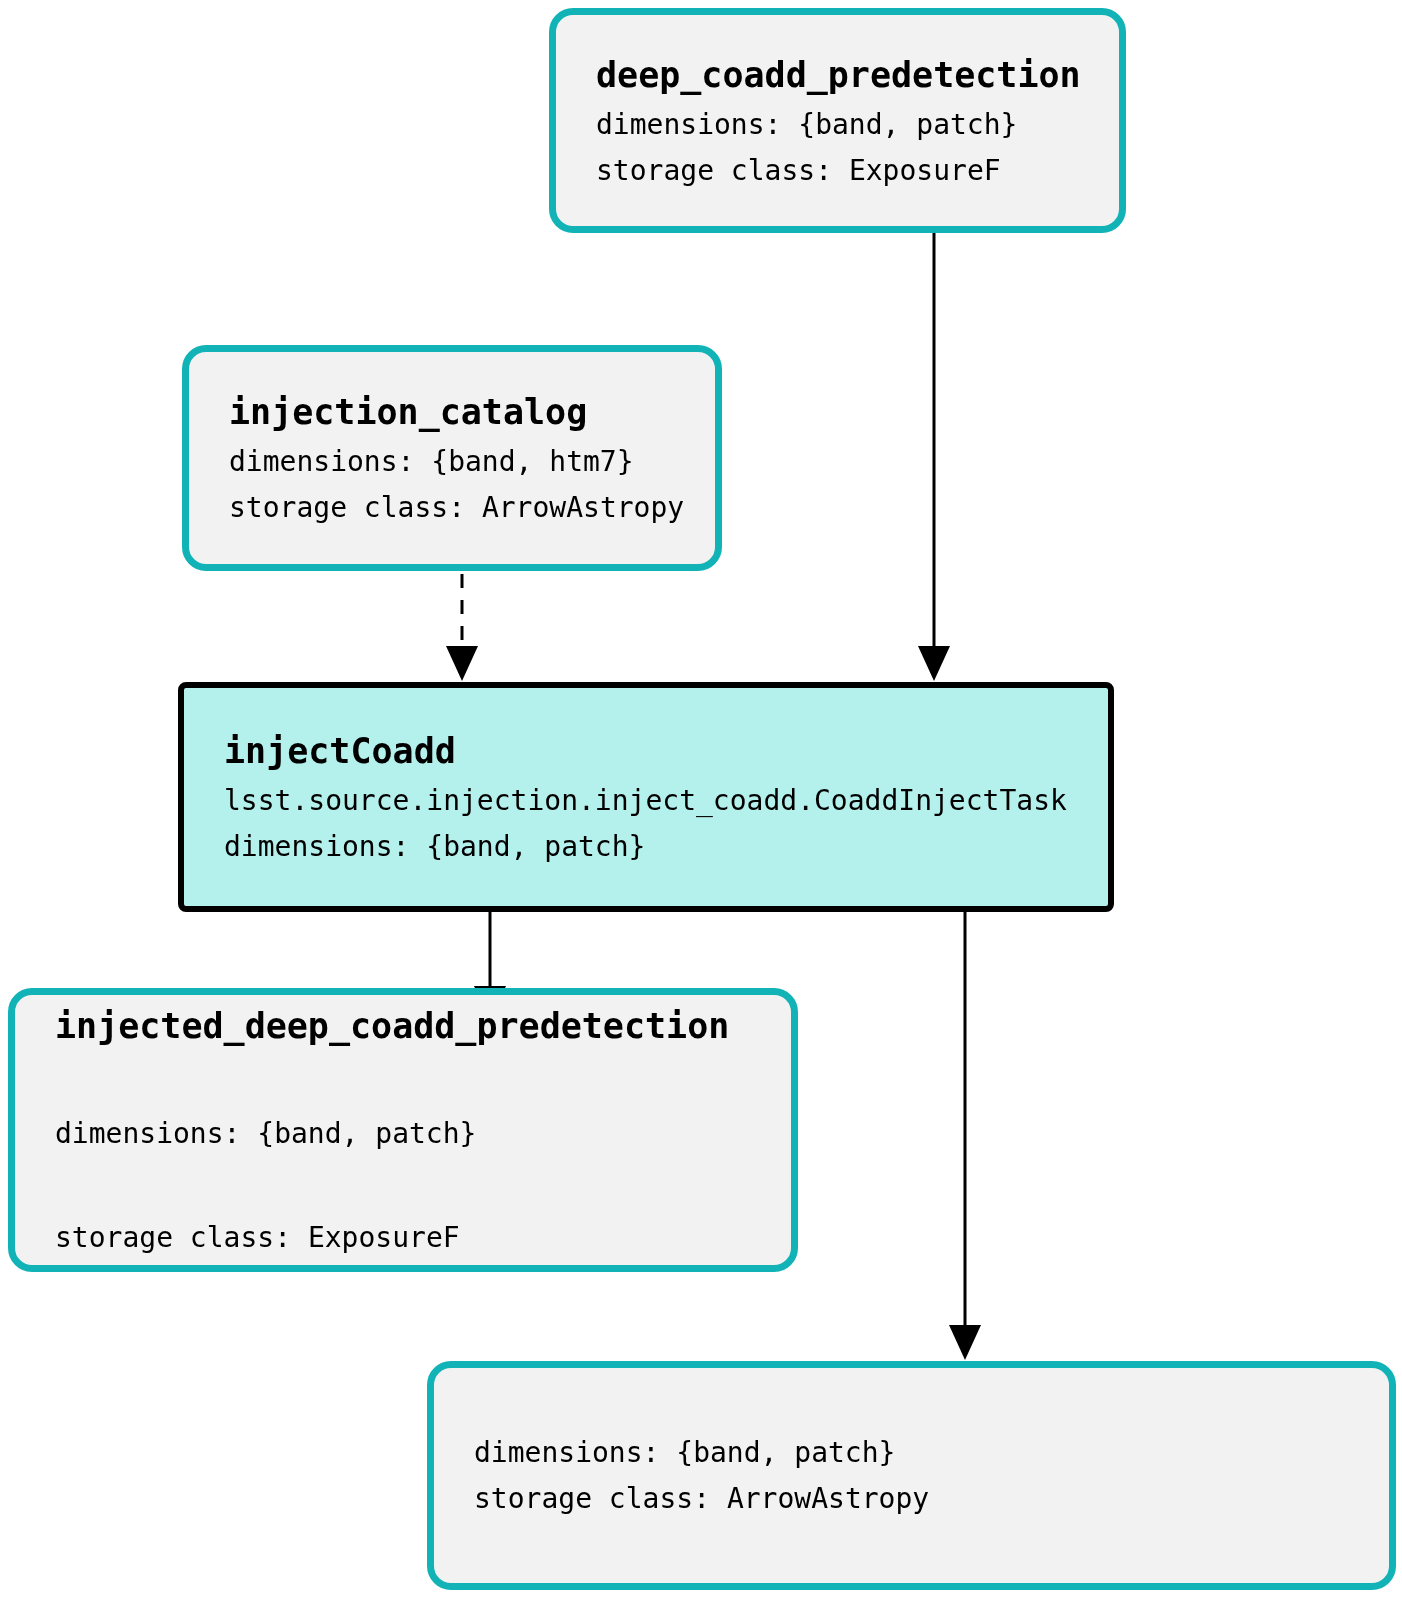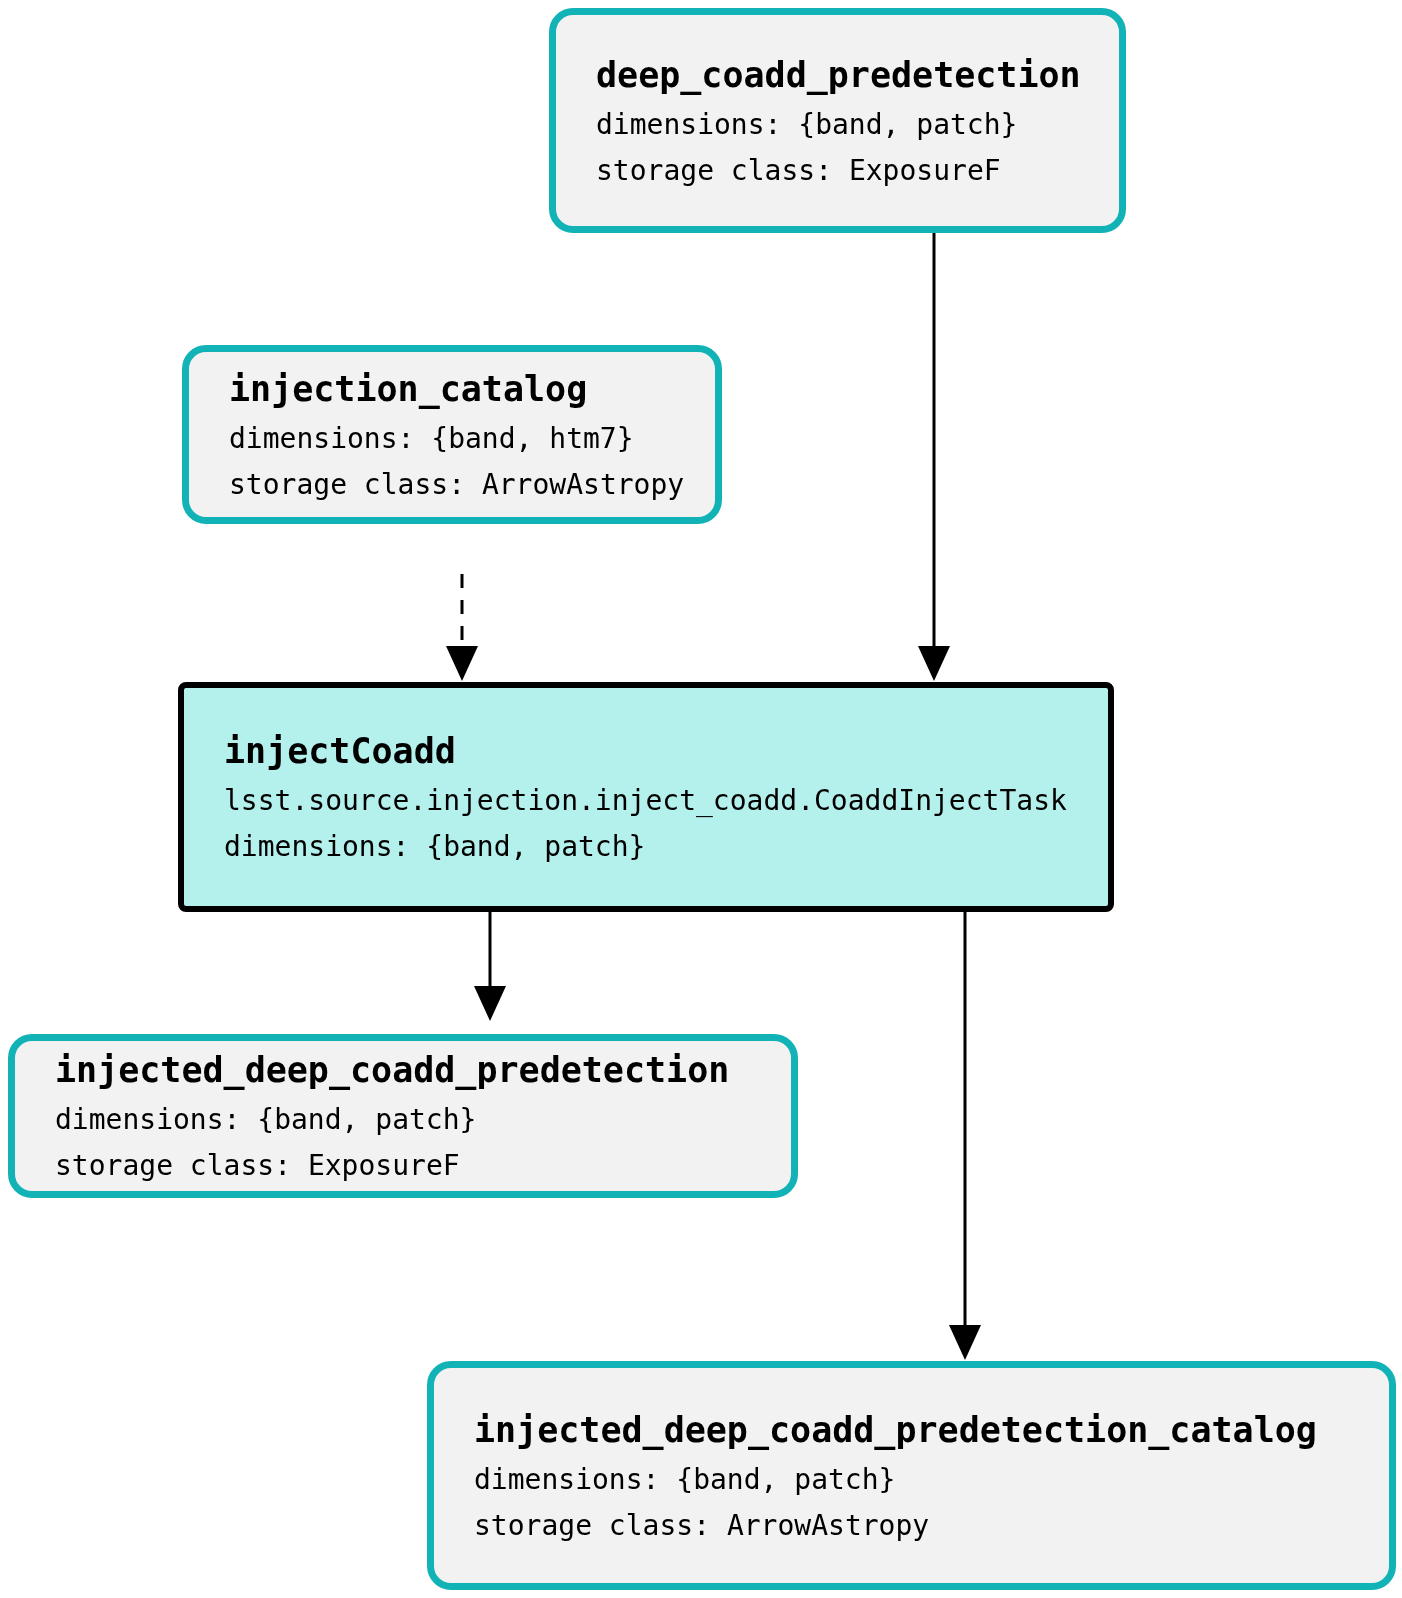--- a/index.html
+++ b/index.html
@@ -93,55 +93,54 @@
   <div class="field">
     <span class="lbl">dimensions:</span>
     <span class="val">{band, patch}</span>
   </div>
   <div class="field">
     <span class="lbl">storage class:</span>
     <span class="val">ExposureF</span>
   </div>
 </div>
 
-<div class="node dataset" style="left:182px; top:345px; width:540px; height:179px;">
+<div class="node dataset" style="left:182px; top:345px; width:540px; height:226px;">
   <div class="node-title">injection_catalog</div>
   <div class="field">
     <span class="lbl">dimensions:</span>
     <span class="val">{band, htm7}</span>
   </div>
   <div class="field">
     <span class="lbl">storage class:</span>
     <span class="val">ArrowAstropy</span>
   </div>
 </div>
 
 <div class="node task" style="left:178px; top:682px; width:936px; height:230px;">
   <div class="node-title">injectCoadd</div>
   <div class="task-class">lsst.source.injection.inject_coadd.CoaddInjectTask</div>
   <div class="field">
     <span class="lbl">dimensions:</span>
     <span class="val">{band, patch}</span>
   </div>
 </div>
 
-<div class="node dataset" style="left:8px; top:1034px; width:790px; height:164px;">
+<div class="node dataset" style="left:8px; top:988px; width:790px; height:284px;justify-content:space-between;">
   <div class="node-title">injected_deep_coadd_predetection</div>
   <div class="field">
     <span class="lbl">dimensions:</span>
     <span class="val">{band, patch}</span>
   </div>
   <div class="field">
     <span class="lbl">storage class:</span>
     <span class="val">ExposureF</span>
   </div>
 </div>
 
 <div class="node dataset" style="left:427px; top:1361px; width:969px; height:229px;">
-  <div class="node-title">injected_deep_coadd_predetection_catalog</div>
   <div class="field">
     <span class="lbl">dimensions:</span>
     <span class="val">{band, patch}</span>
   </div>
   <div class="field">
     <span class="lbl">storage class:</span>
     <span class="val">ArrowAstropy</span>
   </div>
 </div>
 

